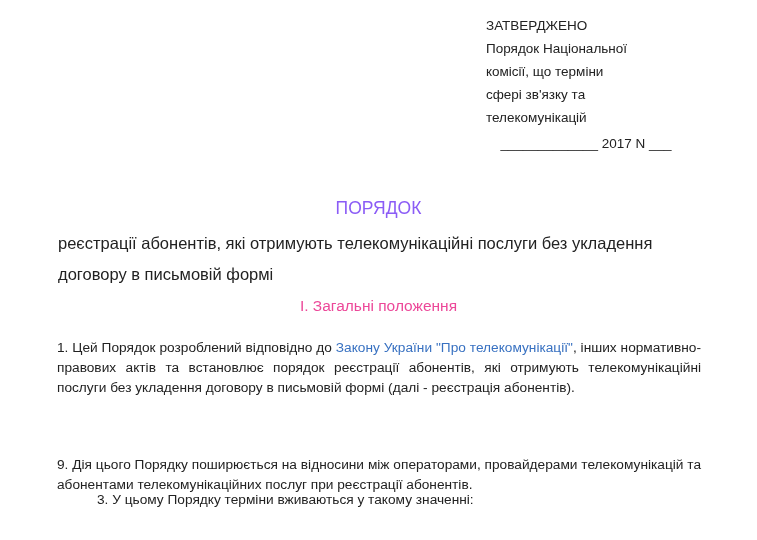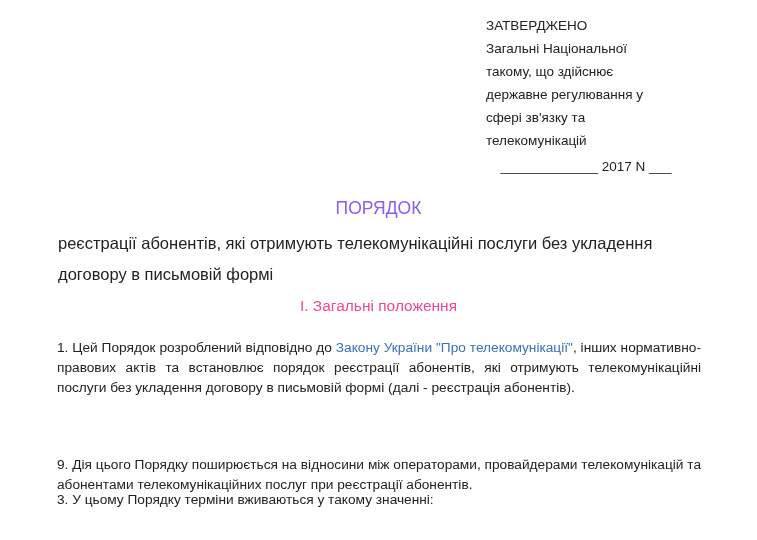--- a/index.html
+++ b/index.html
@@ -72,36 +72,35 @@
     position: absolute;
     left: 57px;
     width: 644px;
     font-size: 13.7px;
     line-height: 20px;
     text-align: justify;
     color: #222222;
   }
   .p1 { top: 338px; }
   .p2 { top: 455px; }
-  .p3 { top: 490px; }
+  .p3 { top: 490px; margin-left: 40px; }
   a.doclink {
     color: #3871c1;
     text-decoration: none;
   }
 </style>
 </head>
 <body>
 
 <div class="page">
 
   <div class="approval-block">
     <div>ЗАТВЕРДЖЕНО</div>
-    <div>Загальні Національної</div>
-    <div>такому, що здійснює</div>
-    <div>державне регулювання у</div>
+    <div>Порядок Національної</div>
+    <div>комісії, що терміни</div>
     <div>сфері зв'язку та</div>
     <div>телекомунікацій</div>
     <div class="approval-date">_____________ 2017 N ___</div>
   </div>
 
   <div class="doc-title">ПОРЯДОК</div>
 
   <div class="doc-subtitle">реєстрації абонентів, які отримують телекомунікаційні послуги без укладення договору в письмовій формі</div>
 
   <div class="section-heading">I. Загальні положення</div>

